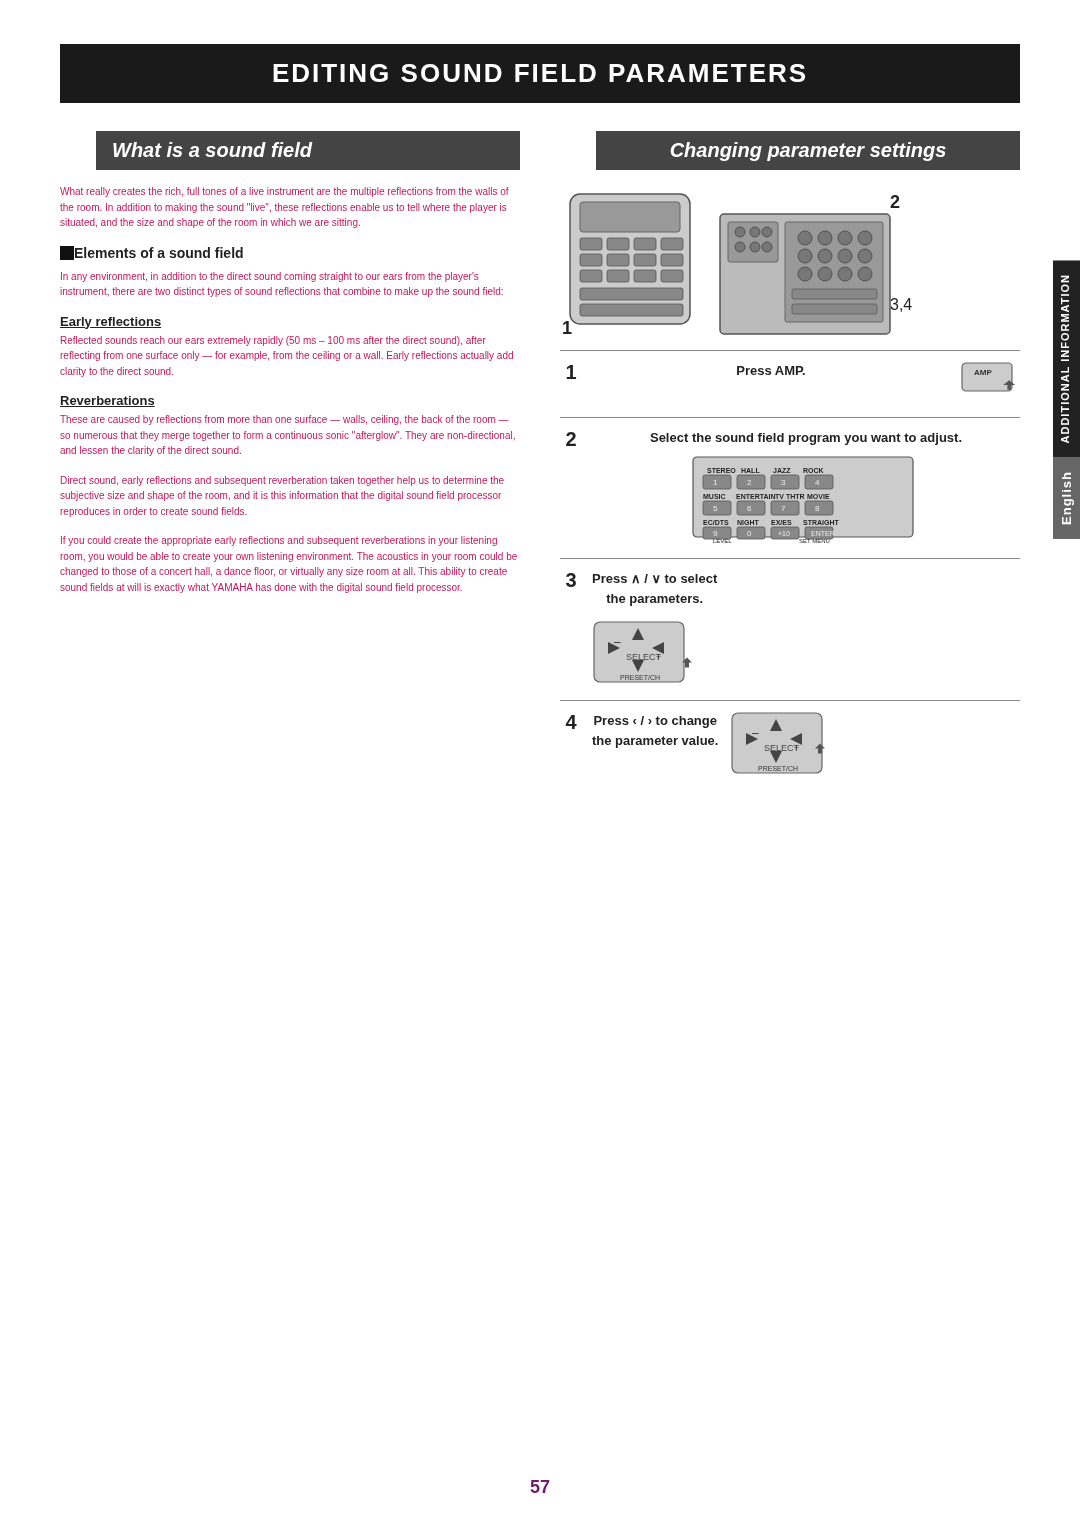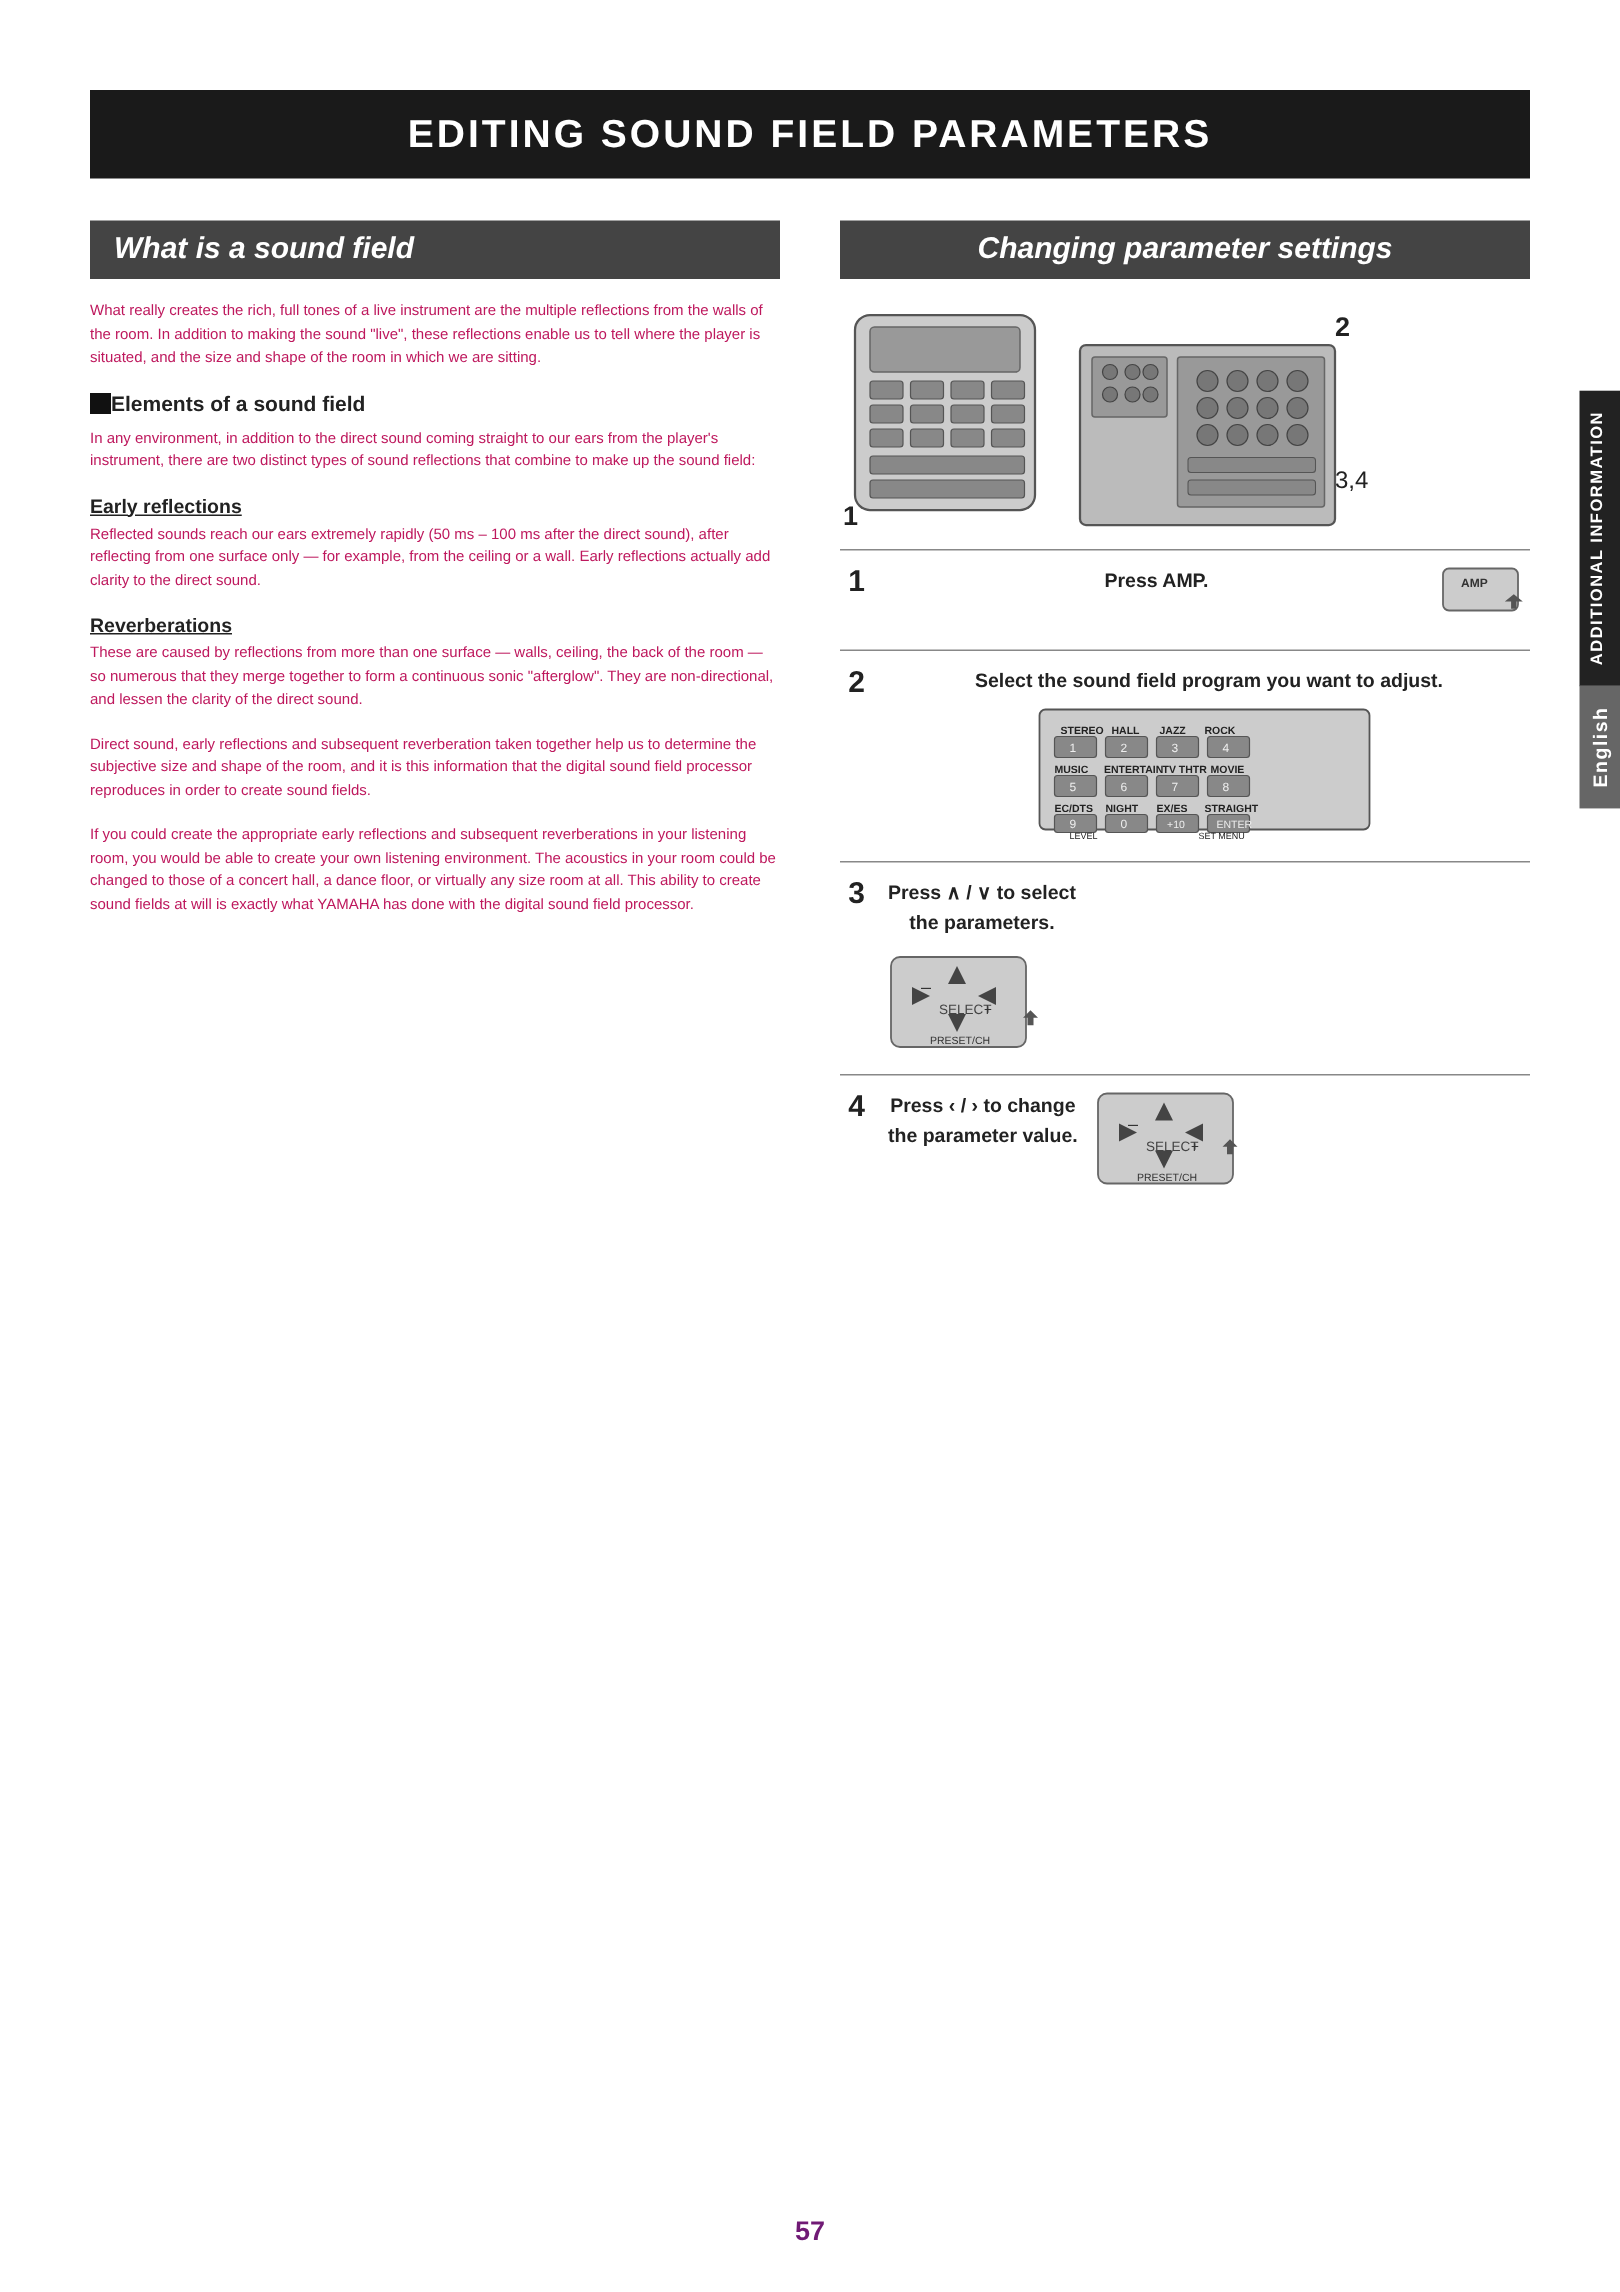--- a/index.html
+++ b/index.html
@@ -9,21 +9,21 @@
       width: 1080px;
       min-height: 1528px;
       position: relative;
       font-size: 14px;
       color: #222;
     }
     .page {
       width: 1080px;
       min-height: 1528px;
       background: #fff;
-      padding: 60px 60px 80px 60px;
+      padding: 44px 60px 80px 60px;
       position: relative;
     }
     
     .main-title {
       background: #1a1a1a;
       color: #fff;
       text-align: center;
       font-size: 26px;
       font-weight: bold;
       letter-spacing: 2px;
@@ -46,20 +46,21 @@
     }
     
     .section-header {
       background: #444;
       color: #fff;
       font-size: 20px;
       font-style: italic;
       font-weight: bold;
       padding: 8px 16px;
       margin-bottom: 14px;
+      margin-left: 36px;
     }
     
     .body-text {
       font-size: 10px;
       line-height: 1.55;
       margin-bottom: 14px;
       color: #be185d;
     }
     
     .subsection-title {

